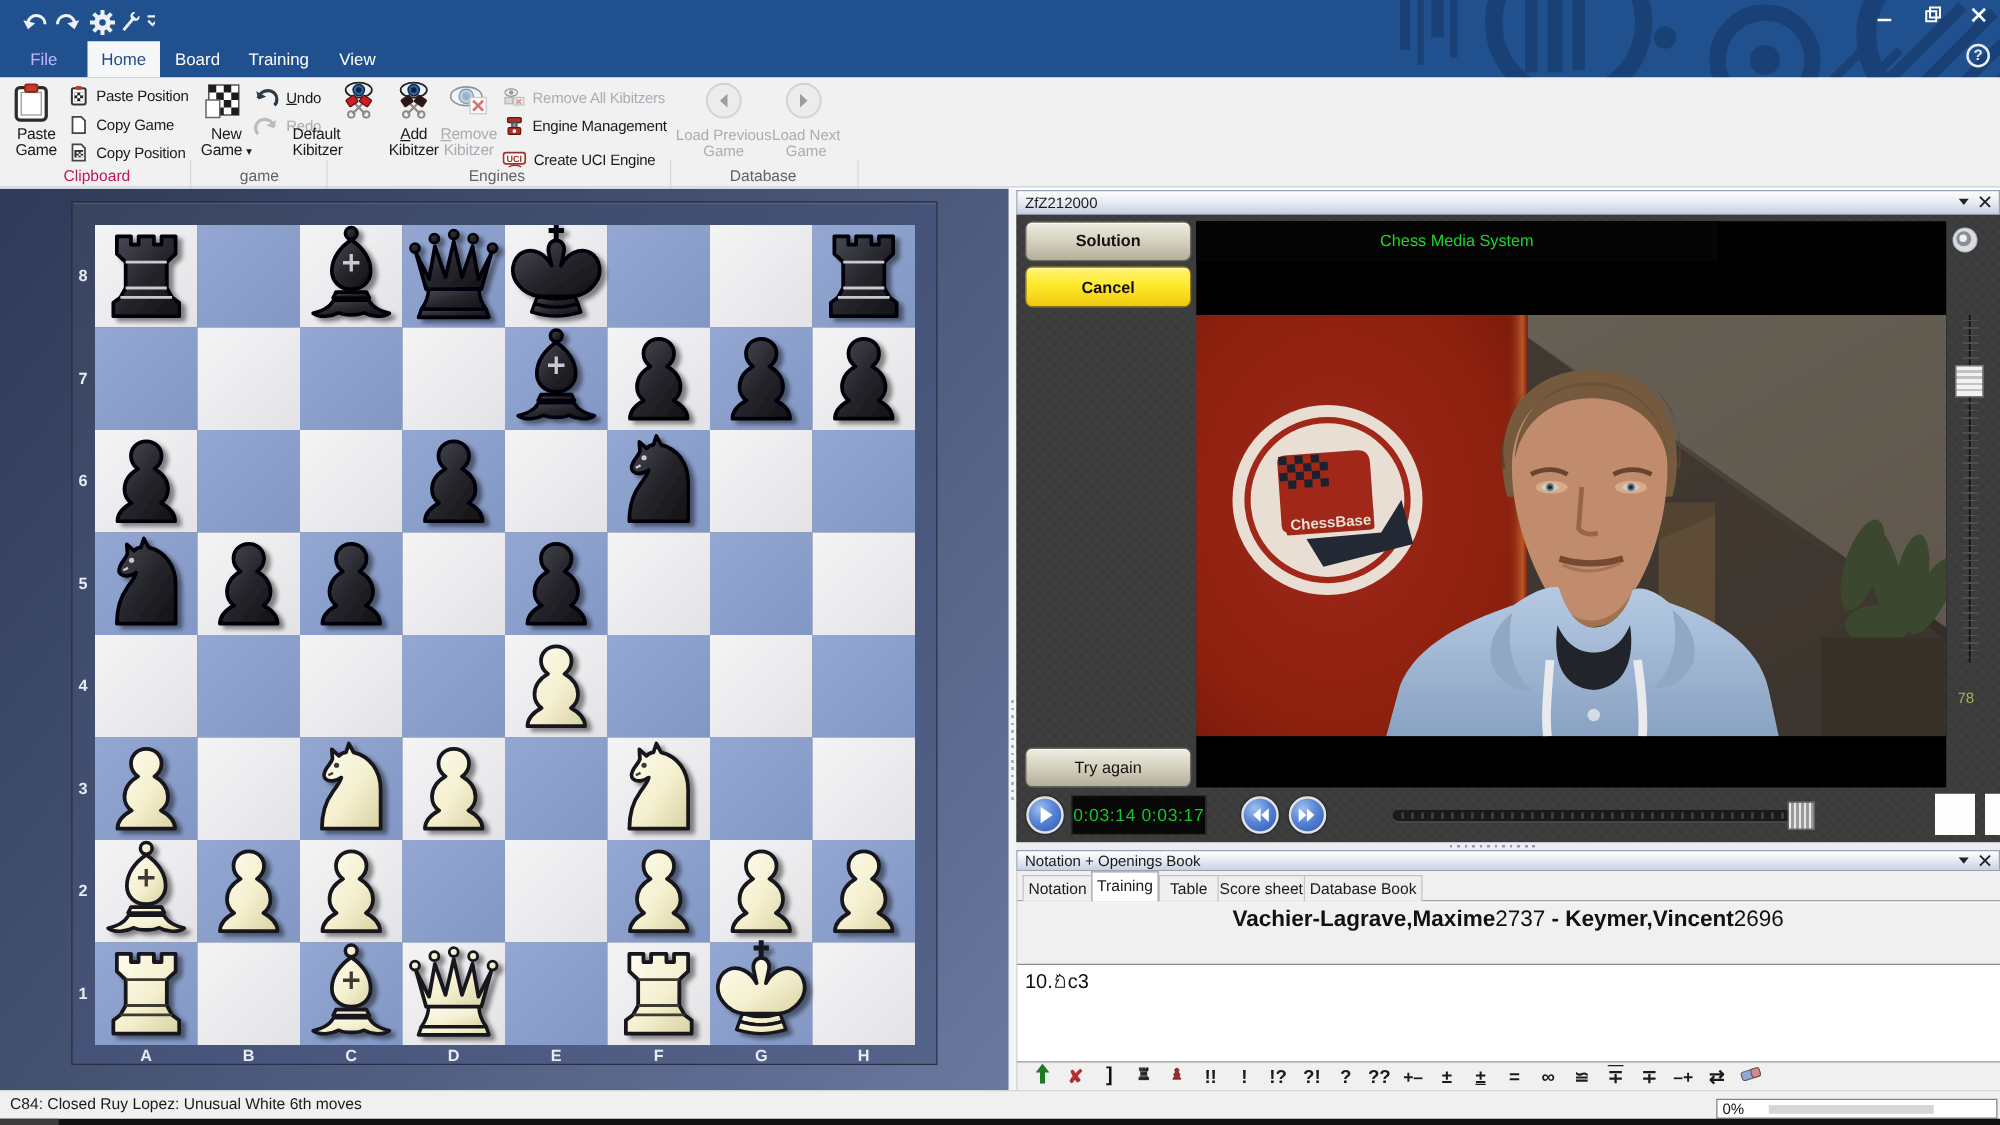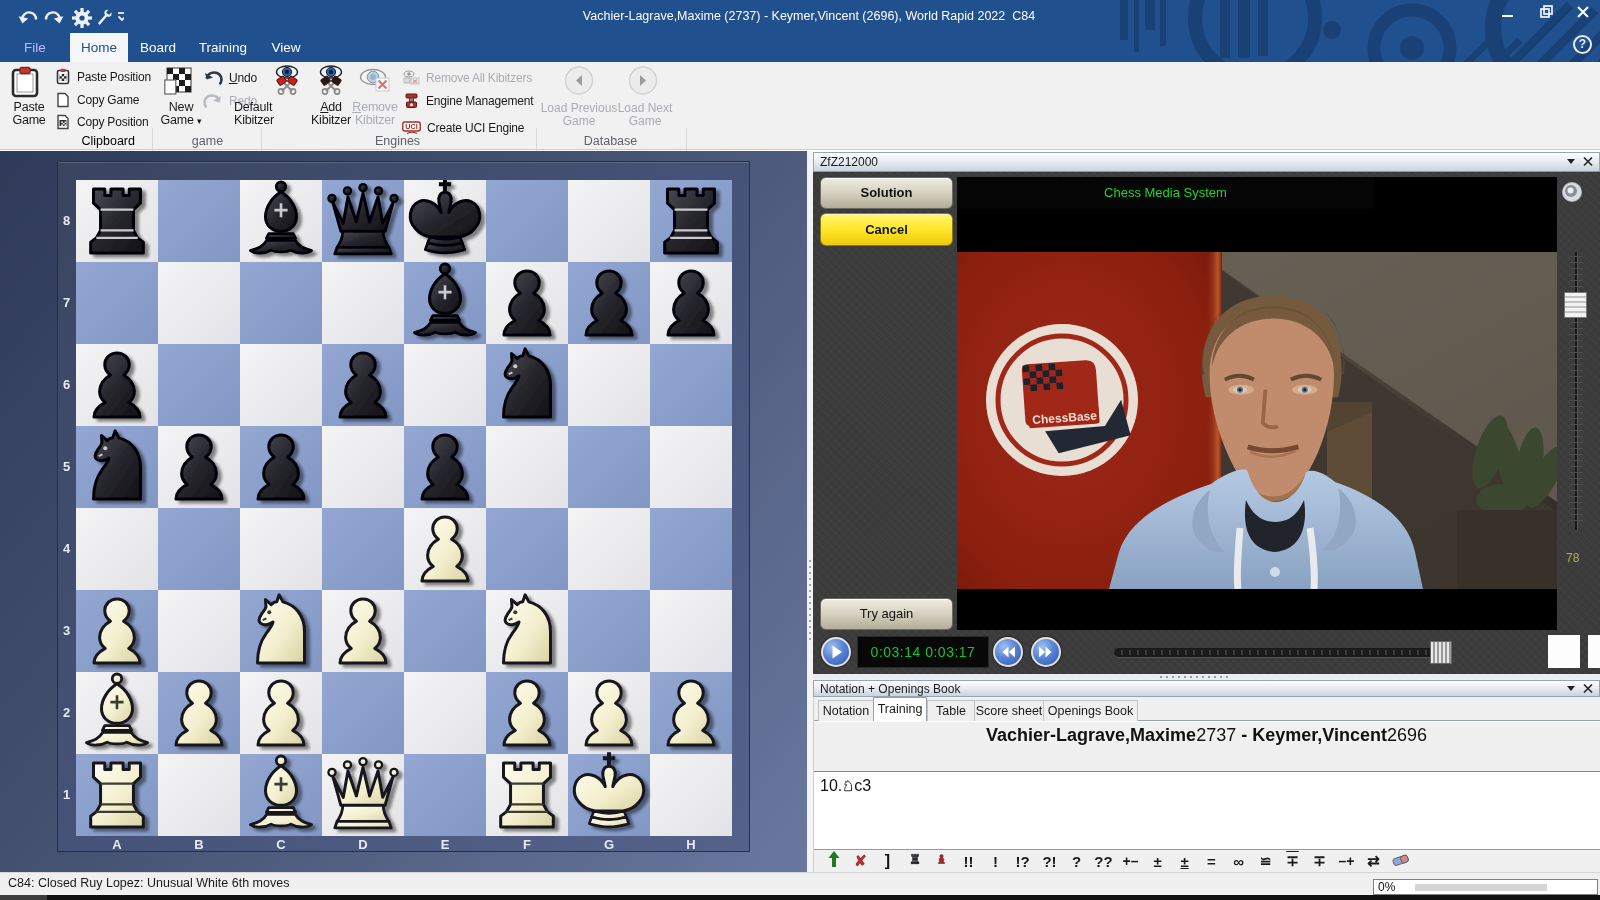--- a/index.html
+++ b/index.html
@@ -57,21 +57,20 @@
 <circle r="2.6" fill="#20508E"></circle>
 </g>
 <g transform="translate(90 14) rotate(40)">
 <path d="M-2 -9 C-4.4 -8 -4.4 -4.6 -2 -3.4 L-1.2 -3 L-1.2 8 L1.2 8 L1.2 -3 L2 -3.4 C4.4 -4.6 4.4 -8 2 -9 L2 -5.6 L-2 -5.6 Z" fill="#EDF1F7"></path>
 </g>
 <g stroke="#EDF1F7" stroke-width="1.8">
         <line x1="104" y1="9" x2="112" y2="9"></line>
         <path d="M104.5 12.5 L108 16 L111.5 12.5" fill="none"></path>
       </g>
 </svg>
-<div class="abs" style="left:0;top:0;width:1600px;height:33px;text-align:center;line-height:33px;font-size:12.5px;color:#FDFDFE;padding-left:18px">Vachier-Lagrave,Maxime (2737) - Keymer,Vincent (2696), World Rapid 2022&nbsp; C84</div>
 <div class="abs" style="left:1500px;top:3px;width:100px;height:22px;color:#fff">
 <svg width="100" height="22" viewBox="0 0 100 22">
 <line x1="2" y1="13" x2="13" y2="13" stroke="#fff" stroke-width="2"></line>
 <rect x="41" y="6" width="8" height="8" fill="none" stroke="#fff" stroke-width="1.6"></rect>
 <rect x="44" y="3" width="8" height="8" fill="none" stroke="#fff" stroke-width="1.6"></rect>
 <path d="M78 4 L88 14 M88 4 L78 14" stroke="#fff" stroke-width="2"></path>
 </svg>
 </div>
 <div class="abs" style="left:1573px;top:35px;width:19px;height:19px;border-radius:50%;border:2px solid #E8ECF3;color:#E8ECF3;text-align:center;line-height:15px;font-size:12px;font-weight:bold">?</div>
 <div class="abs" style="left:70px;top:33px;width:58px;height:29px;background:#F6F7F8"></div>
@@ -117,21 +116,21 @@
 <path d="M3 1.5 L10 1.5 L13 4.5 L13 14.5 L3 14.5 Z" fill="#fff" stroke="#444" stroke-width="1.4"></path>
         <rect x="4.5" y="6" width="7" height="6" fill="#333"></rect>
         <rect x="6.2" y="7.5" width="1.7" height="1.5" fill="#fff"></rect>
         <rect x="9.6" y="7.5" width="1.7" height="1.5" fill="#fff"></rect>
         <rect x="7.9" y="9" width="1.7" height="1.5" fill="#fff"></rect>
         <rect x="6.2" y="10.5" width="1.7" height="1.5" fill="#fff"></rect>
         <rect x="9.6" y="10.5" width="1.7" height="1.5" fill="#fff"></rect>
 </svg>
       <span style="font-size:12px;letter-spacing:-0.2px;color:#1a1a1a;white-space:nowrap">Copy Position</span>
     </div>
-<div class="abs" style="left:20px;top:72px;width:115px;text-align:right;font-size:12.5px;color:#000000">Clipboard</div>
+<div class="abs" style="left:20px;top:72px;width:115px;text-align:center;font-size:12.5px;color:#be185d">Clipboard</div>
 <div class="abs" style="left:164px;top:5px"><svg width="30" height="30" viewBox="0 0 30 30">
 <rect x="3" y="1" width="24" height="24" fill="#fff" stroke="#555" stroke-width="1.2"></rect>
 <rect x="3" y="1" width="6" height="6" fill="#1c1c1c"></rect>
         <rect x="15" y="1" width="6" height="6" fill="#1c1c1c"></rect>
         <rect x="9" y="7" width="6" height="6" fill="#1c1c1c"></rect>
         <rect x="21" y="7" width="6" height="6" fill="#1c1c1c"></rect>
         <rect x="3" y="13" width="6" height="6" fill="#1c1c1c"></rect>
         <rect x="15" y="13" width="6" height="6" fill="#1c1c1c"></rect>
         <rect x="9" y="19" width="6" height="6" fill="#1c1c1c"></rect>
         <rect x="21" y="19" width="6" height="6" fill="#1c1c1c"></rect>
@@ -562,21 +561,21 @@
         <path d="M13.5 7.5 L7.5 13 L13.5 18.5 Z" fill="#fff"></path>
         <path d="M20 7.5 L14 13 L20 18.5 Z" fill="#fff"></path>
       </svg>
     </div>
     <div style="position:absolute;left:218px;top:465px;width:30px;height:30px;border-radius:50%;background:radial-gradient(circle at 35% 30%, #9FC0EE 0%, #5A85D6 45%, #2B55AC 100%);border:2px solid #E2E2E6;box-shadow:0 0 2px #000">
 <svg width="26" height="26" viewBox="0 0 26 26" style="position:absolute;left:0;top:0">
         <path d="M6 7.5 L12 13 L6 18.5 Z" fill="#fff"></path>
         <path d="M12.5 7.5 L18.5 13 L12.5 18.5 Z" fill="#fff"></path>
       </svg>
     </div>
-<div class="abs" style="left:44px;top:464px;width:132px;height:32px;background:#080808;border:1px solid #2a2a2a;text-align:center;line-height:30px;font-size:14px;color:#17C42B;letter-spacing:0.5px">0:03:14 0:03:17</div>
+<div class="abs" style="left:44px;top:464px;width:108px;height:32px;background:#080808;border:1px solid #2a2a2a;text-align:center;line-height:30px;font-size:14px;color:#17C42B;letter-spacing:0.5px">0:03:14 0:03:17</div>
 <div class="abs" style="left:301px;top:476px;width:331px;height:9px;border-radius:5px;background:#1A1A1A;box-shadow:0 1px 0 #555"></div>
 <div class="abs" style="left:308px;top:478px;width:317px;height:5px;background:repeating-linear-gradient(90deg,#3E3E3E 0 2px,#1A1A1A 2px 8px)"></div>
 <div class="abs" style="left:617px;top:469px;width:22px;height:23px;background:linear-gradient(90deg,#E8E8E8 0 2px,#9A9A9A 2px 4px,#E8E8E8 4px 6px,#9A9A9A 6px 8px,#E8E8E8 8px 10px,#9A9A9A 10px 12px,#E8E8E8 12px 14px,#9A9A9A 14px 16px,#E8E8E8 16px 18px,#9A9A9A 18px 20px,#E8E8E8 20px 22px);border:1px solid #666"></div>
 <div class="abs" style="left:735px;top:463px;width:32px;height:33px;background:#FDFDFD"></div>
 <div class="abs" style="left:775px;top:463px;width:12px;height:33px;background:#FDFDFD"></div>
 <svg width="26" height="26" viewBox="0 0 26 26" style="position:absolute;left:746px;top:7px">
 <circle cx="13" cy="13" r="10" fill="#B9BDC4"></circle>
       <circle cx="13" cy="13" r="9" fill="#D9DDE2"></circle>
 <circle cx="12" cy="12" r="6" fill="#8A8E95"></circle>
       <circle cx="11.5" cy="11.5" r="3" fill="#EDEFF2"></circle>
@@ -595,21 +594,21 @@
 <svg width="30" height="12" viewBox="0 0 30 12" style="position:absolute;right:4px;top:2px">
 <path d="M2 3 L10 3 L6 8 Z" fill="#222"></path>
 <path d="M19 1.5 L27 9.5 M27 1.5 L19 9.5" stroke="#222" stroke-width="1.6"></path>
 </svg>
 </div>
 <div class="abs" style="left:813px;top:697px;width:787px;height:24px;background:#F0F0F0;border-bottom:1px solid #9AA0A8">
 <div class="abs" style="left:5px;top:3px;width:55px;height:21px;text-align:center;font-size:12.5px;color:#1a1a1a;line-height:21px;border-left:1px solid #C2C2C2;border-top:1px solid #C2C2C2;background:#EFEFEF">Notation</div>
 <div class="abs" style="left:60px;top:0px;width:54px;height:24px;text-align:center;font-size:12.5px;color:#1a1a1a;line-height:22px;border-left:1px solid #9AA0A8;border-top:1px solid #9AA0A8;border-right:1px solid #9AA0A8;background:#FFF;z-index:3">Training</div>
 <div class="abs" style="left:114px;top:3px;width:47px;height:21px;text-align:center;font-size:12.5px;color:#1a1a1a;line-height:21px;border-top:1px solid #C2C2C2;border-left:1px solid #C2C2C2;background:#EFEFEF">Table</div>
 <div class="abs" style="left:161px;top:3px;width:69px;height:21px;text-align:center;font-size:12.5px;color:#1a1a1a;line-height:21px;border-top:1px solid #C2C2C2;border-left:1px solid #C2C2C2;background:#EFEFEF">Score sheet</div>
-<div class="abs" style="left:230px;top:3px;width:95px;height:21px;text-align:center;font-size:12.5px;color:#1a1a1a;line-height:21px;border-top:1px solid #C2C2C2;border-left:1px solid #C2C2C2;border-right:1px solid #C2C2C2;background:#EFEFEF">Openings Book</div>
+<div class="abs" style="left:230px;top:3px;width:95px;height:21px;text-align:center;font-size:12.5px;color:#1a1a1a;line-height:21px;border-top:1px solid #C2C2C2;border-left:1px solid #C2C2C2;border-right:1px solid #C2C2C2;background:#EFEFEF">Database Book</div>
 </div>
 <div class="abs" style="left:813px;top:722px;width:787px;height:49px;background:#F0F0F0;text-align:center">
 <div style="font-size:18px;color:#111;padding-top:3px"><b>Vachier-Lagrave,Maxime</b>2737 <b>- Keymer,Vincent</b>2696</div>
 </div>
 <div class="abs" style="left:813px;top:771px;width:787px;height:78px;background:#FFF;border-top:1px solid #888">
 <div class="abs" style="left:7px;top:5px;font-size:16px;color:#111">10.<svg width="14" height="14" viewBox="0 0 100 100" style="vertical-align:-1.5px;margin:0 -1px">
         <path d="M25 84 C25 70 28 61 34 53 C37 49 40.5 44.5 41.5 40.5 C37.5 43.5 31 44.5 28 41.5 C26 39.5 27 35.5 29 32.5 C31 29.5 33 27.5 34 24.5 L33.5 16.5 L39.5 22 C41.5 20 43.5 19 45.5 19 L48 11.5 L52 19 C66 22.5 75 34.5 75 50.5 L75 84 Z" fill="#fff" stroke="#111" stroke-width="6"></path>
       </svg>c3</div>
 </div>
 <div class="abs" style="left:813px;top:849px;width:787px;height:23px;background:#F0F0F0;border-top:1px solid #999;display:flex;align-items:center;padding-left:7px">

